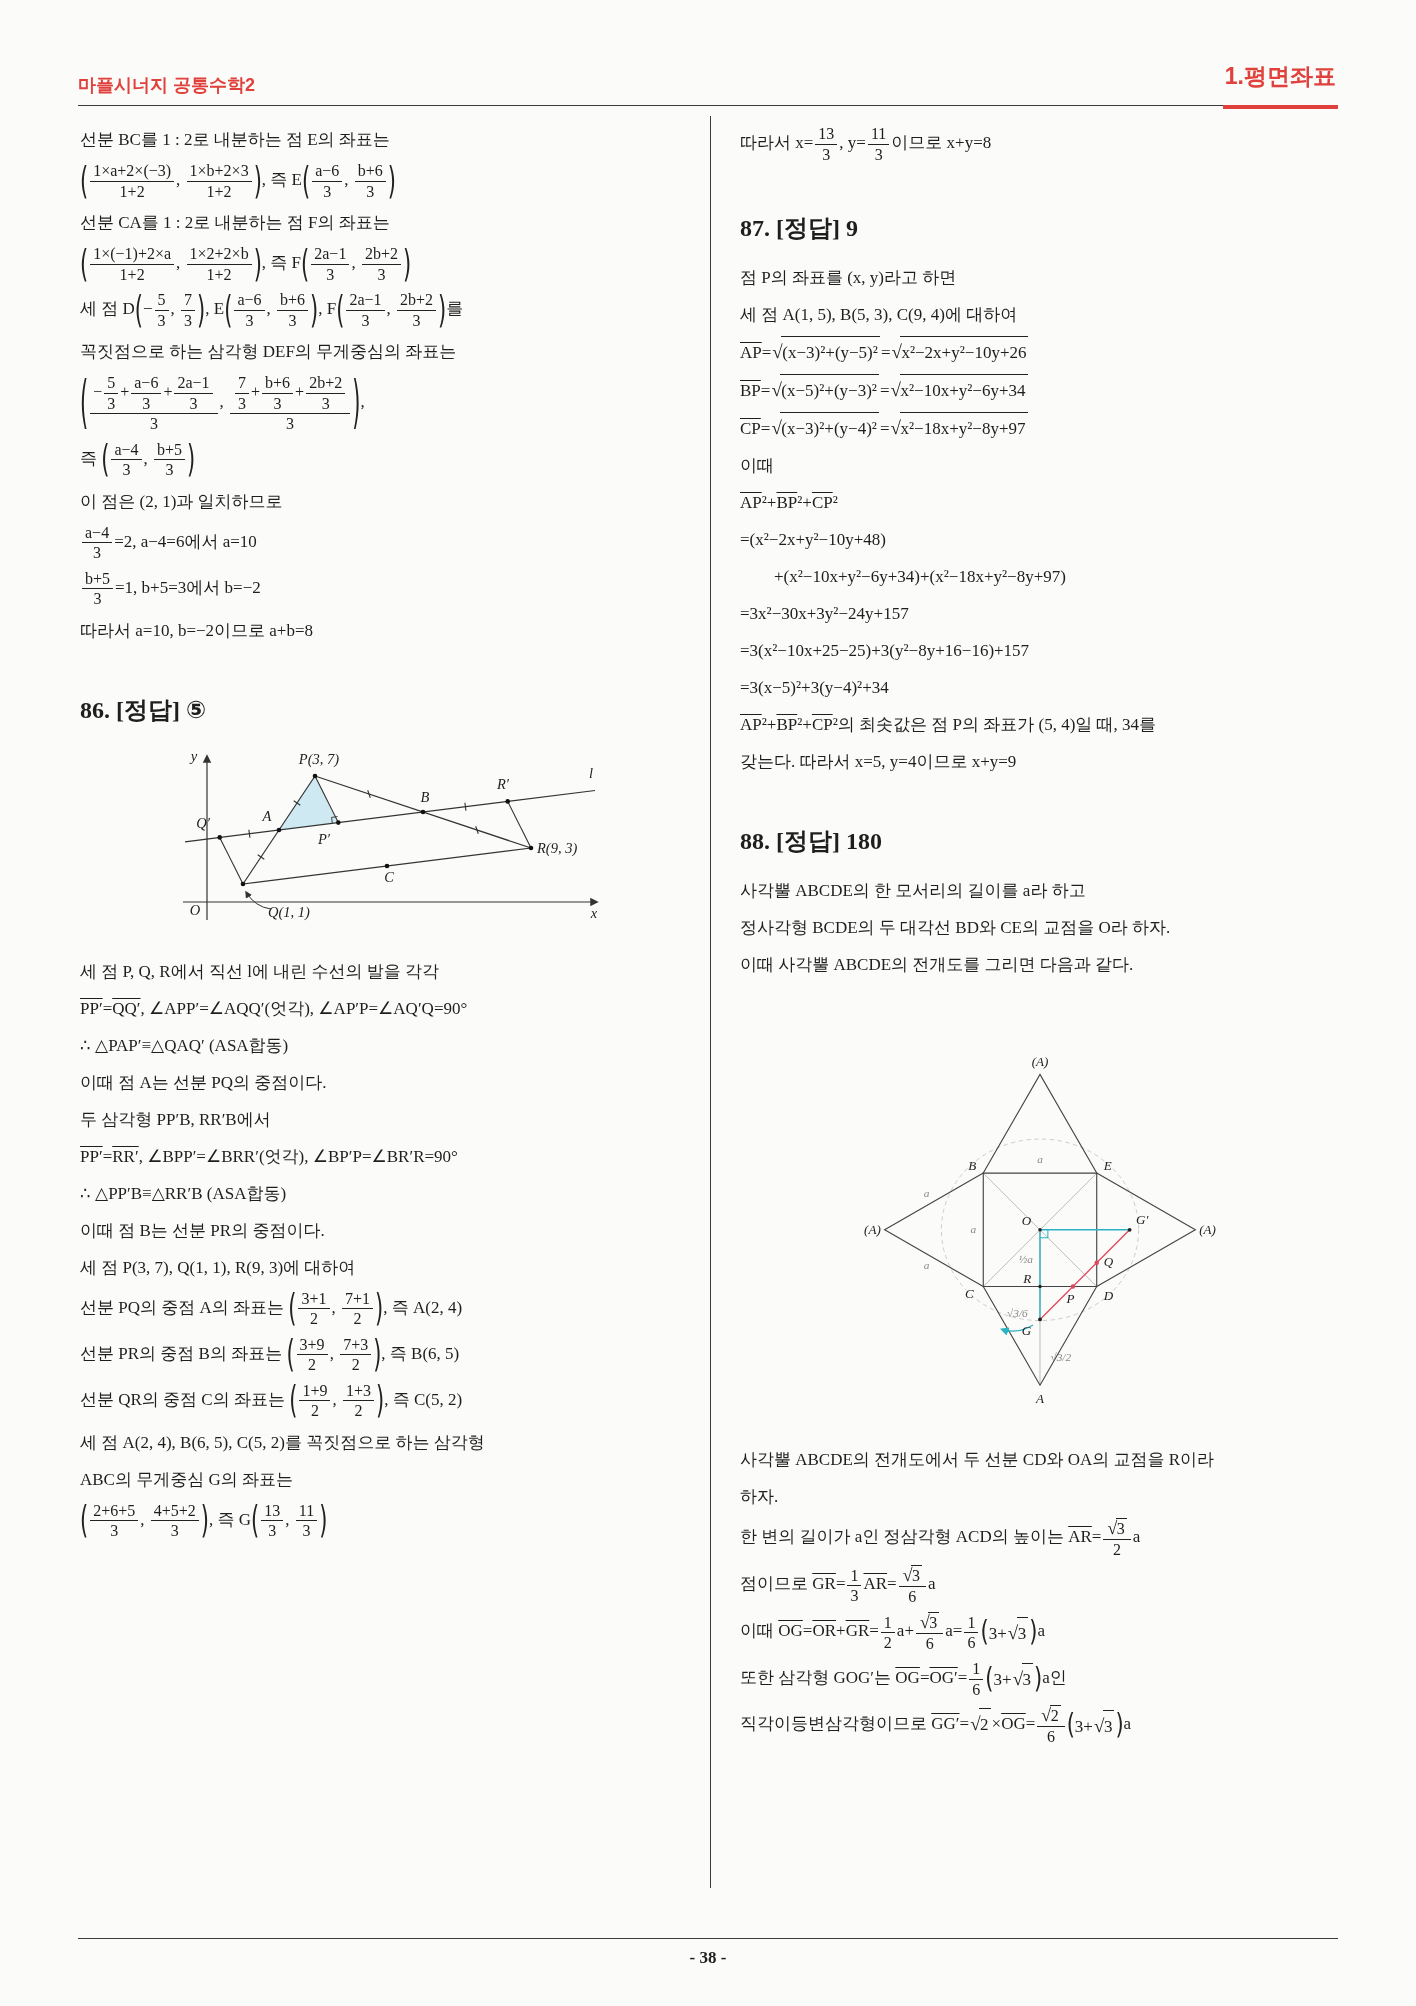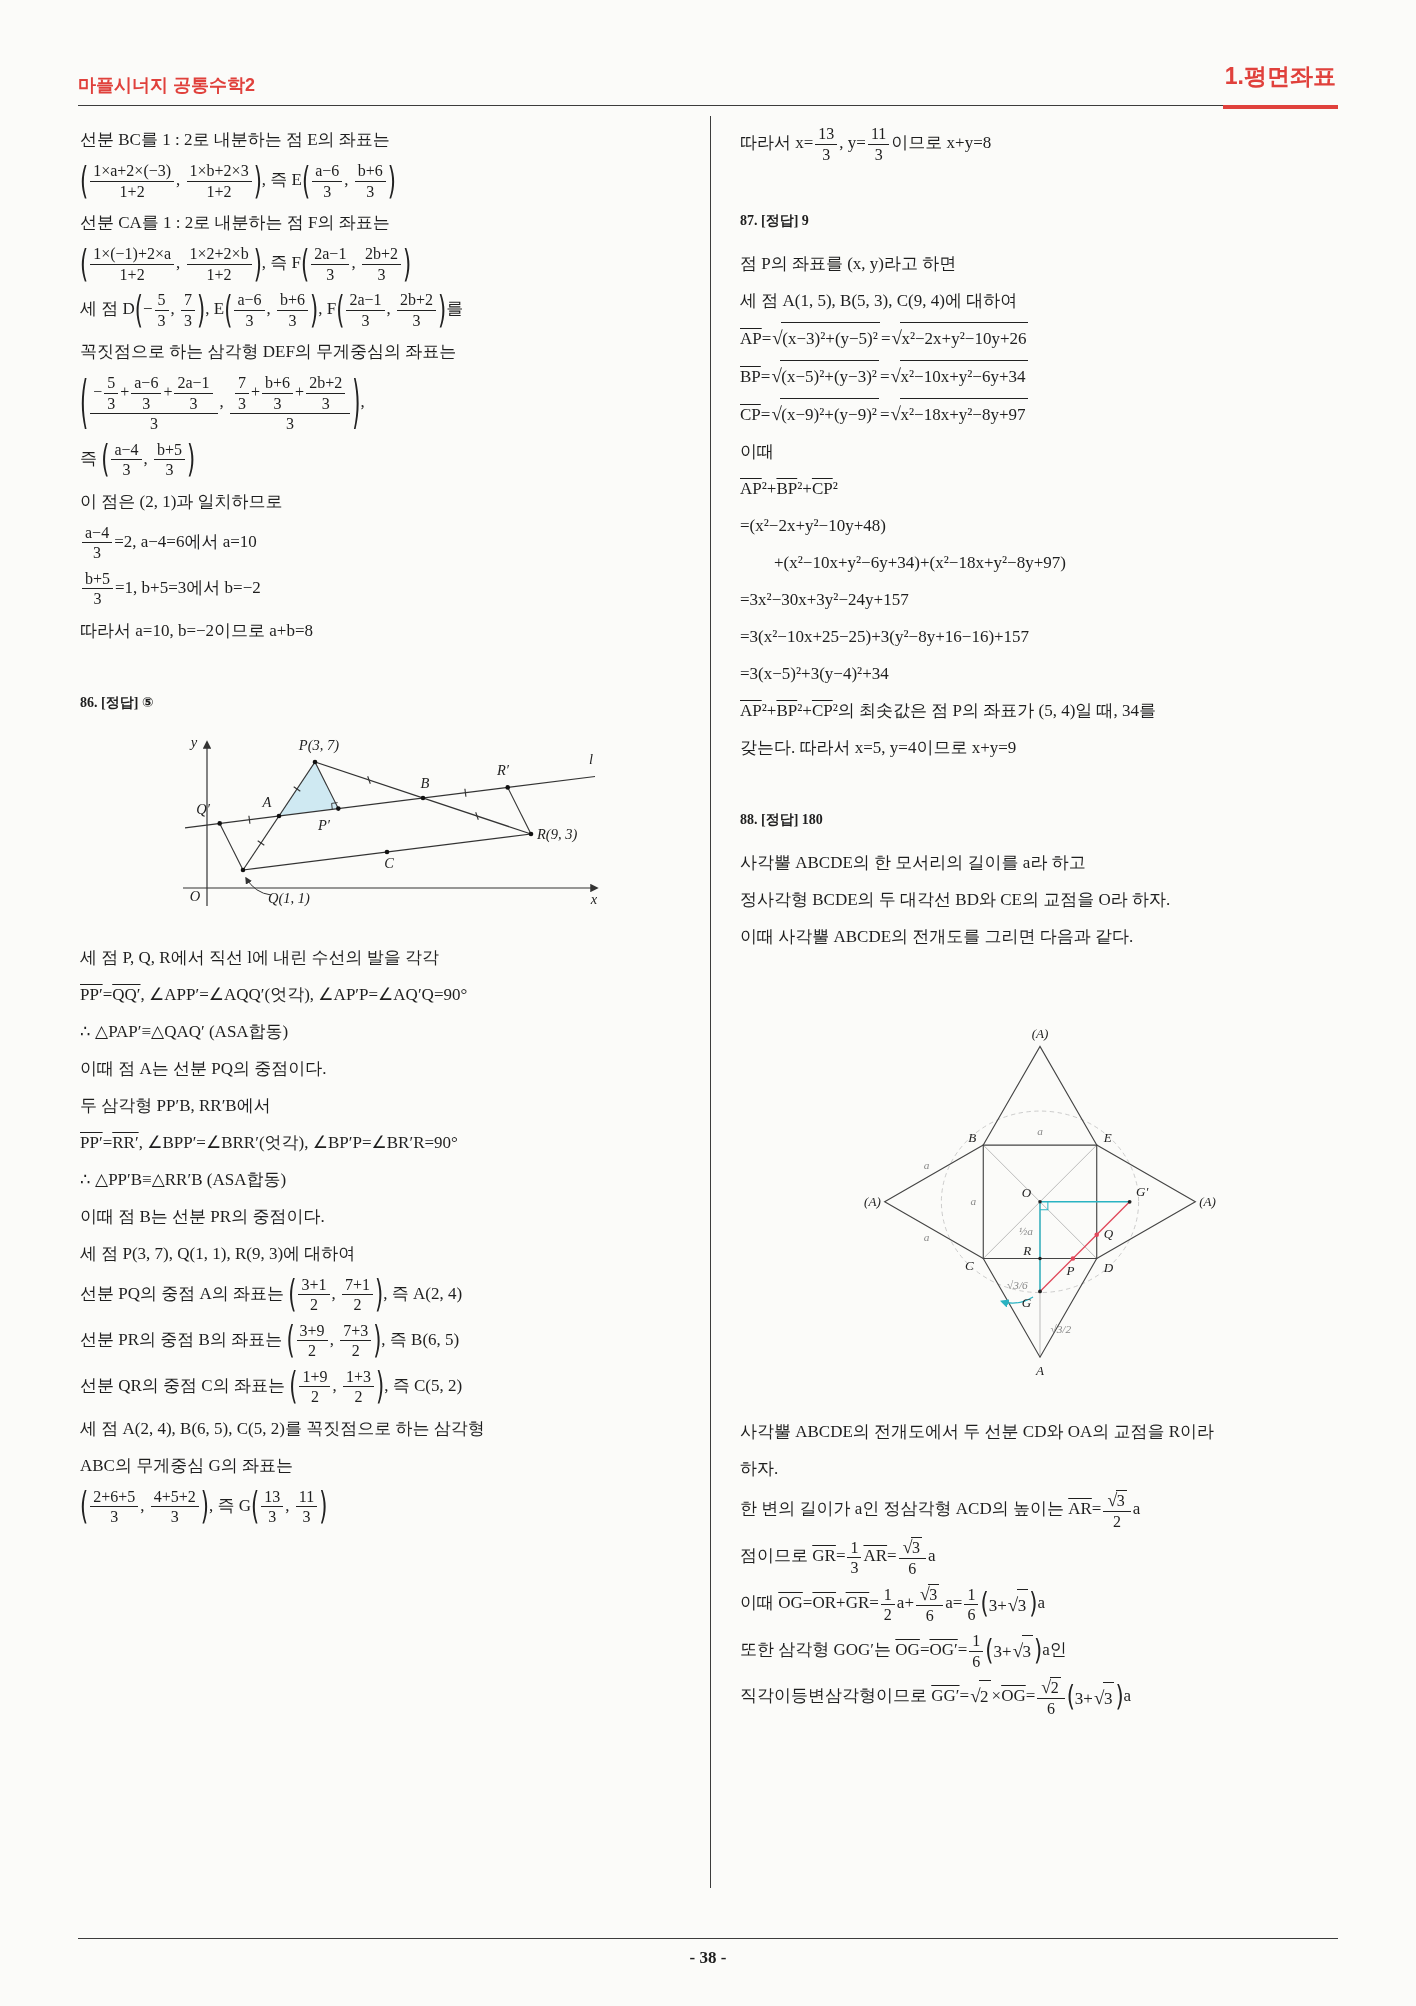--- a/index.html
+++ b/index.html
@@ -19,21 +19,21 @@
     position:absolute; right:0; bottom:-4px; color:var(--accent);
     font-weight:700; font-size:23px; line-height:1.1; padding:0 2px 16px;
     border-bottom:4.5px solid var(--accent);
     font-family:"Liberation Sans","DejaVu Sans",sans-serif;
   }
   .divider{ position:absolute; left:710px; top:116px; width:1.4px; height:1772px; background:#3c3c3c; }
   .col{ position:absolute; top:124px; }
   .col-left{ left:80px;  width:614px; }
   .col-right{ left:740px; width:600px; }
   .line{ white-space:pre; line-height:31px; margin-bottom:6px; }
-  .prob-head{ font-weight:700; font-size:14px; margin:48px 0 18px; }
+  .prob-head{ font-weight:700; font-size:24px; margin:48px 0 18px; }
   .fig{ display:block; margin:14px auto 22px; }
   
   .mfrac{ display:inline-block; vertical-align:middle; text-align:center; margin:0 2px; }
   .mnum,.mden{ display:block; line-height:1.22; padding:0 3px; font-size:16px; }
   .mden{ border-top:1.1px solid #222; }
   .mover{ text-decoration:overline; }
   .msqrt{ display:inline-flex; align-items:baseline; margin:0 1px; }
   .mrad{ font-size:1.12em; line-height:1; }
   .mradbody{ border-top:1.2px solid #222; padding:0 2px 0 1px; margin-left:-1.5px; }
   .mbig{ display:inline-flex; align-items:center; vertical-align:middle; }
@@ -161,21 +161,21 @@
     <div>
         <div class="line">따라서 x=<span class="mfrac"><span class="mnum">13</span><span class="mden">3</span></span>, y=<span class="mfrac"><span class="mnum">11</span><span class="mden">3</span></span>이므로 x+y=8</div>
       </div>
 
     <div class="prob-head">87. [정답] 9</div>
     <div>
         <div class="line">점 P의 좌표를 (x, y)라고 하면</div>
         <div class="line">세 점 A(1, 5), B(5, 3), C(9, 4)에 대하여</div>
         <div class="line"><span class="mover">AP</span>=<span class="msqrt"><span class="mrad">√</span><span class="mradbody">(x−3)²+(y−5)²</span></span>=<span class="msqrt"><span class="mrad">√</span><span class="mradbody">x²−2x+y²−10y+26</span></span></div>
         <div class="line"><span class="mover">BP</span>=<span class="msqrt"><span class="mrad">√</span><span class="mradbody">(x−5)²+(y−3)²</span></span>=<span class="msqrt"><span class="mrad">√</span><span class="mradbody">x²−10x+y²−6y+34</span></span></div>
-        <div class="line"><span class="mover">CP</span>=<span class="msqrt"><span class="mrad">√</span><span class="mradbody">(x−9)²+(y−9)²</span></span>=<span class="msqrt"><span class="mrad">√</span><span class="mradbody">x²−18x+y²−8y+97</span></span></div>
+        <div class="line"><span class="mover">CP</span>=<span class="msqrt"><span class="mrad">√</span><span class="mradbody">(x−3)²+(y−4)²</span></span>=<span class="msqrt"><span class="mrad">√</span><span class="mradbody">x²−18x+y²−8y+97</span></span></div>
         <div class="line">이때</div>
         <div class="line"><span class="mover">AP</span>²+<span class="mover">BP</span>²+<span class="mover">CP</span>²</div>
         <div class="line">=(x²−2x+y²−10y+48)</div>
         <div class="line">        +(x²−10x+y²−6y+34)+(x²−18x+y²−8y+97)</div>
         <div class="line">=3x²−30x+3y²−24y+157</div>
         <div class="line">=3(x²−10x+25−25)+3(y²−8y+16−16)+157</div>
         <div class="line">=3(x−5)²+3(y−4)²+34</div>
         <div class="line"><span class="mover">AP</span>²+<span class="mover">BP</span>²+<span class="mover">CP</span>²의 최솟값은 점 P의 좌표가 (5, 4)일 때, 34를</div>
         <div class="line">갖는다. 따라서 x=5, y=4이므로 x+y=9</div>
       </div>

